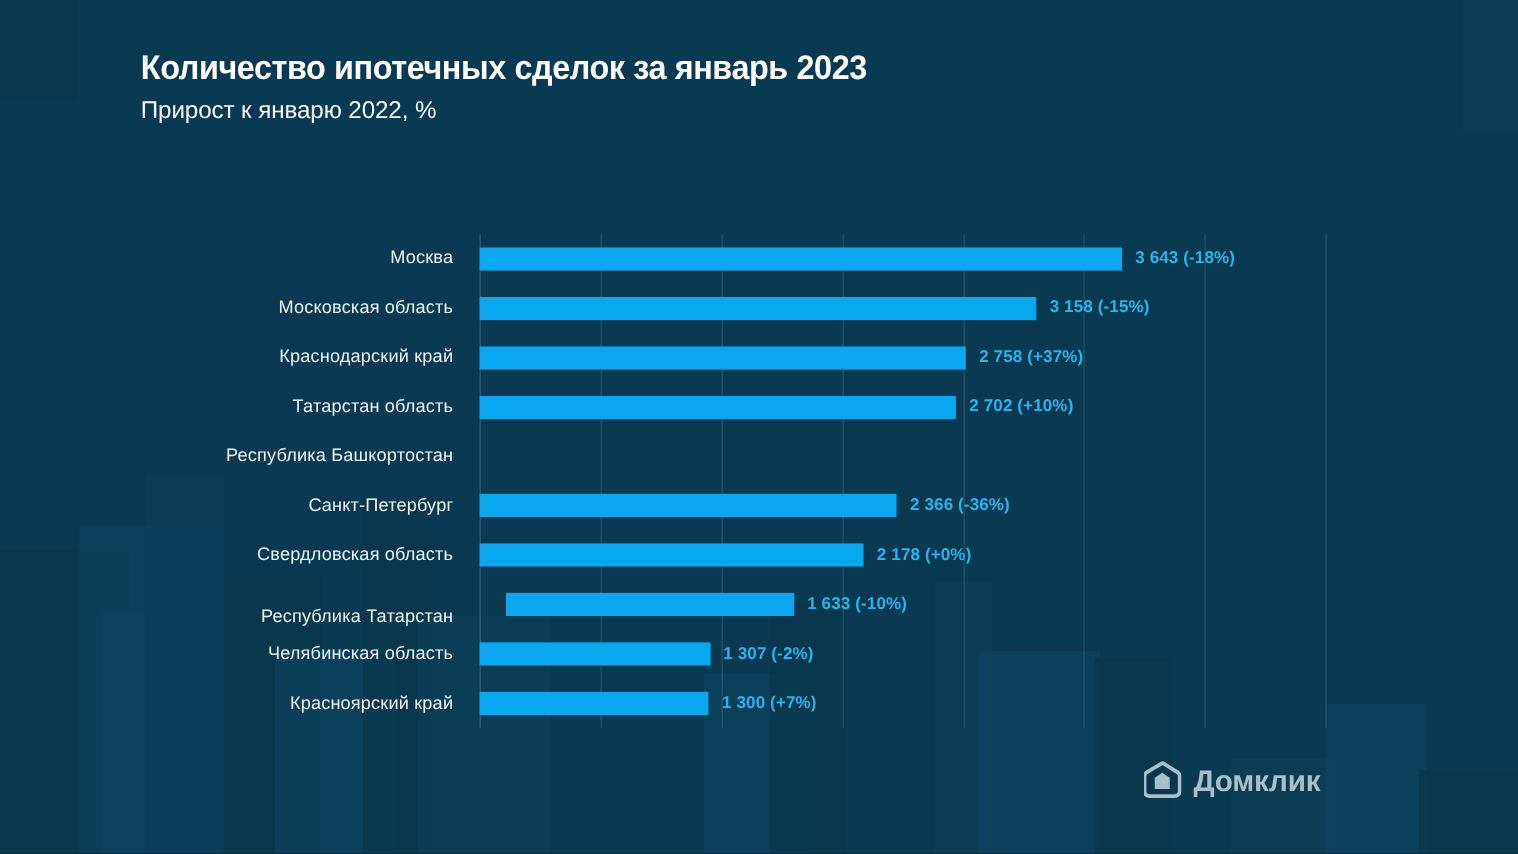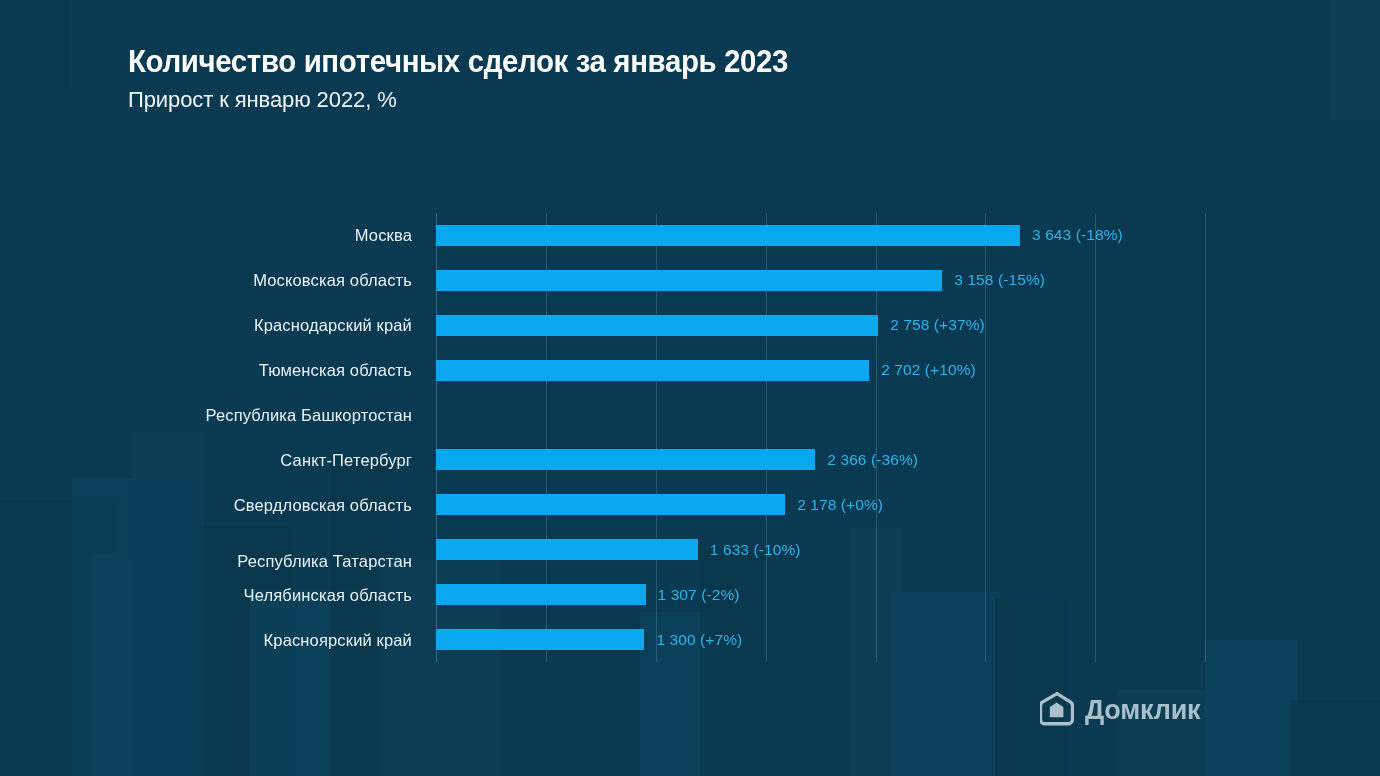--- a/index.html
+++ b/index.html
@@ -89,21 +89,21 @@
     top: 0;
     height: 21px;
     background: #0aa8f0;
   }
   .bar-value {
     position: absolute;
     top: 50%;
     transform: translateY(-50%);
     white-space: nowrap;
     font-size: 15.5px;
-    font-weight: 400;
+    font-weight: 700;
     color: #2ab4ec;
     letter-spacing: 0.1px;
   }
 
   
   #cat-labels {
     position: absolute;
     left: 60px;
     top: 213px;
     width: 352px;
@@ -169,21 +169,21 @@
 
   <div id="header">
     <div id="chart-title">Количество ипотечных сделок за январь 2023</div>
     <div id="chart-subtitle">Прирост к январю 2022, %</div>
   </div>
 
   <div id="cat-labels">
       <div class="cat" style="top: 22.45px;">Москва</div>
       <div class="cat" style="top: 67.35px;">Московская область</div>
       <div class="cat" style="top: 112.25px;">Краснодарский край</div>
-      <div class="cat" style="top: 157.15px;">Тюменская область</div>
+      <div class="cat" style="top: 157.15px;">Татарстан область</div>
       <div class="cat" style="top: 202.05px;">Республика Башкортостан</div>
       <div class="cat" style="top: 246.95px;">Санкт-Петербург</div>
       <div class="cat" style="top: 291.85px;">Свердловская область</div>
       <div class="cat" style="top: 348px;">Республика Татарстан</div>
       <div class="cat" style="top: 381.65px;">Челябинская область</div>
       <div class="cat" style="top: 426.55px;">Красноярский край</div>
     </div>
 
   <div id="plot">
       <div class="gridline axis" style="left: 0px;"></div>
@@ -211,21 +211,21 @@
         <span class="bar-value" style="left: 445.154px;">2 702 (+10%)</span>
       </div>
       <div class="row" style="top: 236.45px; width: 769px;">
         <div class="bar" title="Санкт-Петербург: 2 366 (-36%)" style="width: 379.29px; background: rgb(10, 168, 240);"></div>
         <span class="bar-value" style="left: 391.29px;">2 366 (-36%)</span>
       </div>
       <div class="row" style="top: 281.35px; width: 769px;">
         <div class="bar" title="Свердловская область: 2 178 (+0%)" style="width: 349.152px; background: rgb(10, 168, 240);"></div>
         <span class="bar-value" style="left: 361.152px;">2 178 (+0%)</span>
       </div>
-      <div class="row" style="top: 326.25px; width: 769px;">
+      <div class="row" style="top: 326.25px; width: 769px; margin-left: 24px;">
         <div class="bar" title="Республика Татарстан: 1 633 (-10%)" style="width: 261.784px; background: rgb(10, 168, 240);"></div>
         <span class="bar-value" style="left: 273.784px;">1 633 (-10%)</span>
       </div>
       <div class="row" style="top: 371.15px; width: 769px;">
         <div class="bar" title="Челябинская область: 1 307 (-2%)" style="width: 209.523px; background: rgb(10, 168, 240);"></div>
         <span class="bar-value" style="left: 221.523px;">1 307 (-2%)</span>
       </div>
       <div class="row" style="top: 416.05px; width: 769px; padding-left: 42px;">
         <div class="bar" title="Красноярский край: 1 300 (+7%)" style="width: 208.401px; background: rgb(10, 168, 240);"></div>
         <span class="bar-value" style="left: 220.401px;">1 300 (+7%)</span>

